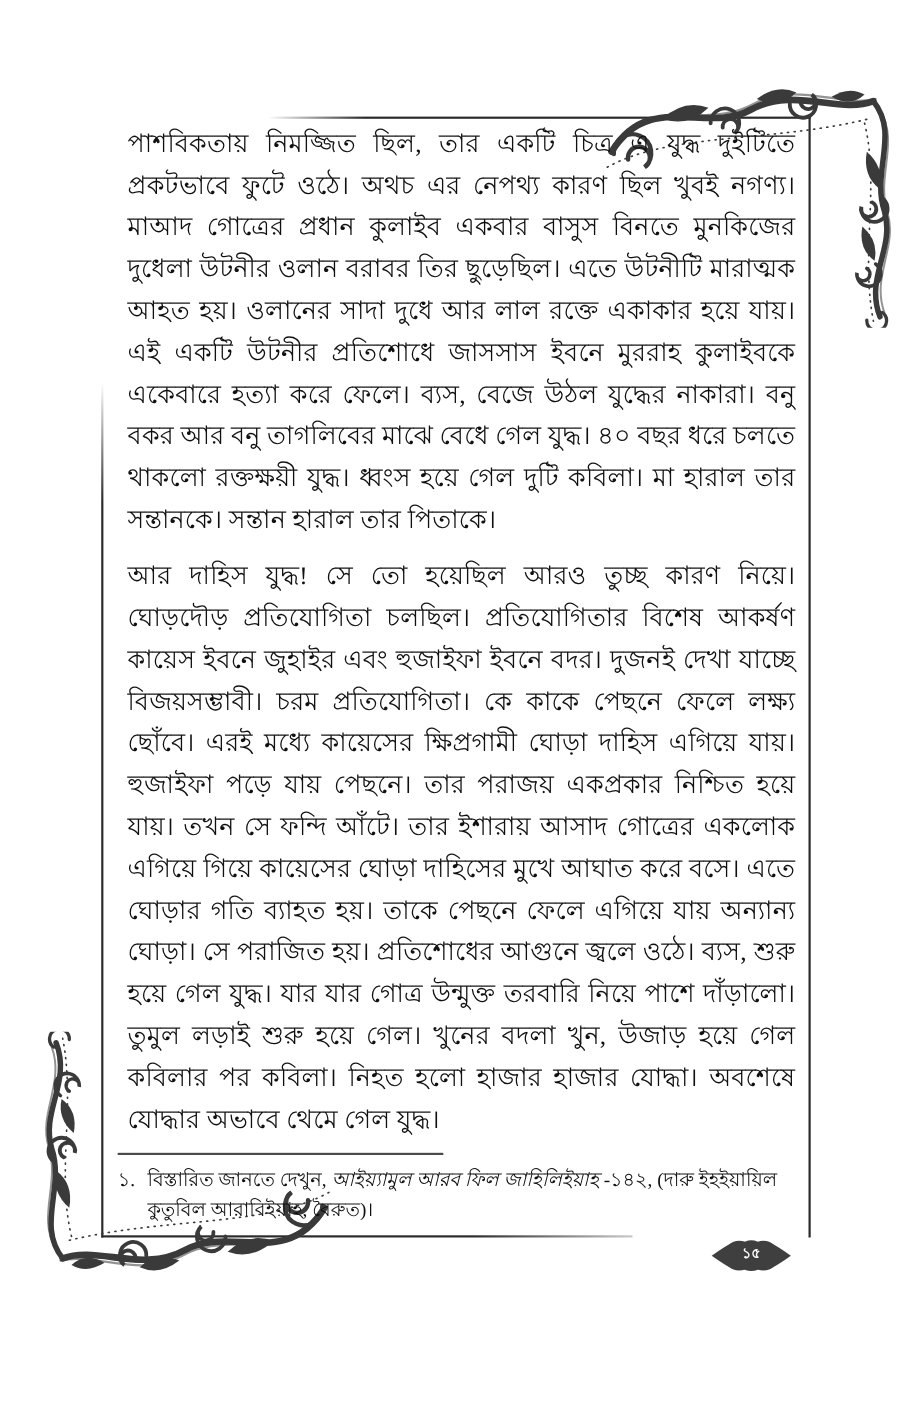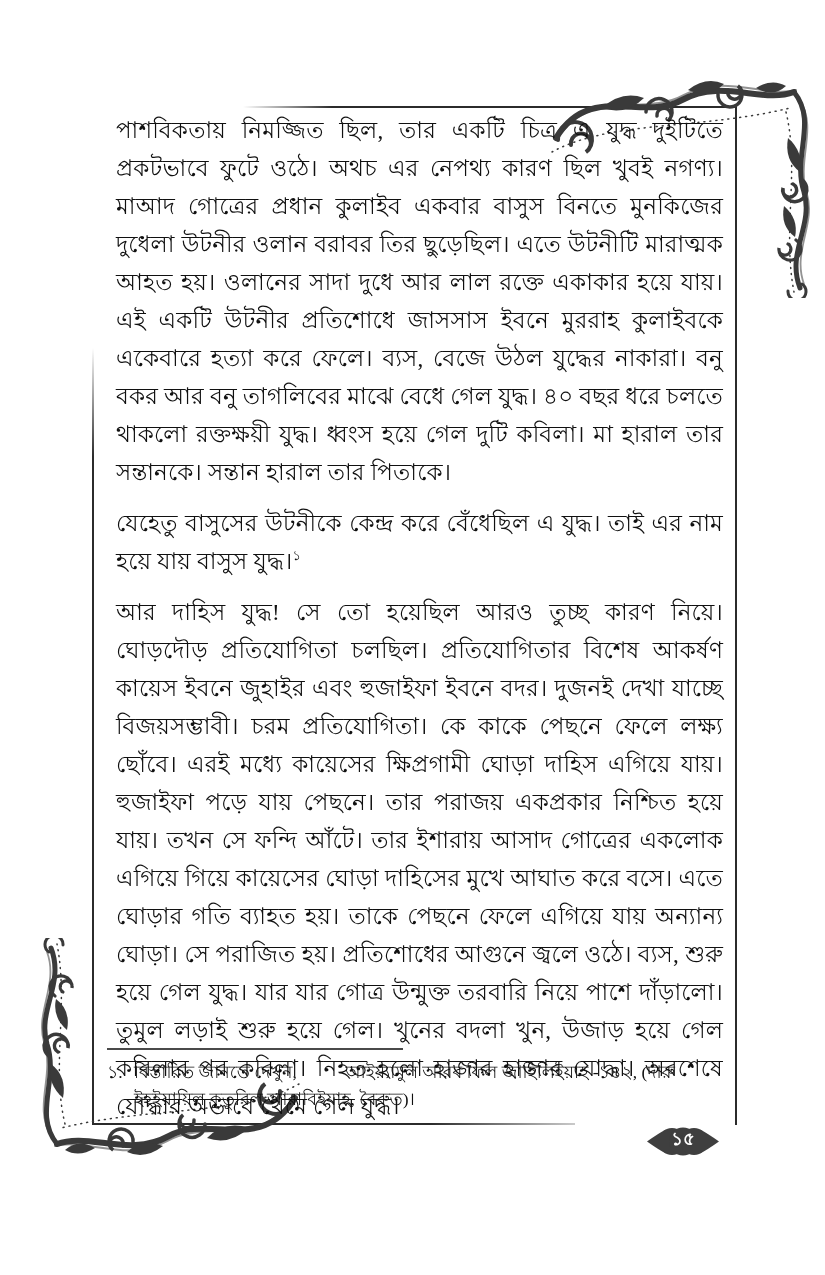--- a/index.html
+++ b/index.html
@@ -28,28 +28,28 @@
     text-align:justify;text-justify:inter-word;letter-spacing:.2px;
   }
   .text-col p sup{font-size:13px;line-height:0;vertical-align:super;}
   
   .footnote-rule{position:absolute;left:107px;top:1048px;width:296px;height:2px;background:#4a4a4a;}
   .footnote{
     position:absolute;left:107px;top:1059px;width:616px;
     font-size:17.5px;line-height:27px;display:flex;
   }
   .footnote .fn-marker{flex:0 0 27px;}
-  .footnote .fn-italic{margin-left:44px;}
+  .footnote .fn-italic{font-style:italic;}
   
   .page-badge{position:absolute;left:645px;top:1123px;width:76px;height:37px;}
   .page-badge svg{position:absolute;left:0;top:0;}
   .page-badge .num{
     position:absolute;left:0;top:0;width:100%;height:100%;
     display:flex;align-items:center;justify-content:center;
-    color:#ffffff;font-size:18px;font-weight:bold;padding-bottom:2px;box-sizing:border-box;
+    color:#ffffff;font-size:13px;font-weight:bold;padding-bottom:2px;box-sizing:border-box;
   }
 </style>
 </head>
 <body>
 
 <div class="frame-line frame-top"></div>
 <div class="frame-line frame-right"></div>
 <div class="frame-line frame-left"></div>
 <div class="frame-line frame-bottom"></div>
 
@@ -96,21 +96,20 @@
     <path d="M52,48 q20,-18 42,-10 q-18,18 -42,10 z"></path>
     <path d="M138,30 q18,-14 36,-6 q-15,15 -36,6 z"></path>
     <path d="M206,28 q16,-10 30,-2 q-13,12 -30,2 z"></path>
     <path d="M238,78 q16,14 12,34 q-16,-12 -12,-34 z"></path>
     <path d="M234,146 q15,13 11,31 q-15,-11 -11,-31 z"></path>
   </g>
 </svg>
 
 <div class="text-col">
   <p><span>পাশবিকতায় নিমজ্জিত ছিল, তার একটি চিত্র এ যুদ্ধ দুইটিতে প্রকটভাবে ফুটে ওঠে। অথচ এর নেপথ্য কারণ ছিল খুবই নগণ্য। মাআদ গোত্রের প্রধান কুলাইব একবার বাসুস বিনতে মুনকিজের দুধেলা উটনীর ওলান বরাবর তির ছুড়েছিল। এতে উটনীটি মারাত্মক আহত হয়। ওলানের সাদা দুধে আর লাল রক্তে একাকার হয়ে যায়। এই একটি উটনীর প্রতিশোধে জাসসাস ইবনে মুররাহ কুলাইবকে একেবারে হত্যা করে ফেলে। ব্যস, বেজে উঠল যুদ্ধের নাকারা। বনু বকর আর বনু তাগলিবের মাঝে বেধে গেল যুদ্ধ। ৪০ বছর ধরে চলতে থাকলো রক্তক্ষয়ী যুদ্ধ। ধ্বংস হয়ে গেল দুটি কবিলা। মা হারাল তার সন্তানকে। সন্তান হারাল তার পিতাকে।</span></p>
-  <p><span>যেহেতু বাসুসের উটনীকে কেন্দ্র করে বেঁধেছিল এ যুদ্ধ। তাই এর নাম হয়ে যায় বাসুস যুদ্ধ।</span><sup>১</sup></p>
   <p><span>আর দাহিস যুদ্ধ! সে তো হয়েছিল আরও তুচ্ছ কারণ নিয়ে। ঘোড়দৌড় প্রতিযোগিতা চলছিল। প্রতিযোগিতার বিশেষ আকর্ষণ কায়েস ইবনে জুহাইর এবং হুজাইফা ইবনে বদর। দুজনই দেখা যাচ্ছে বিজয়সম্ভাবী। চরম প্রতিযোগিতা। কে কাকে পেছনে ফেলে লক্ষ্য ছোঁবে। এরই মধ্যে কায়েসের ক্ষিপ্রগামী ঘোড়া দাহিস এগিয়ে যায়। হুজাইফা পড়ে যায় পেছনে। তার পরাজয় একপ্রকার নিশ্চিত হয়ে যায়। তখন সে ফন্দি আঁটে। তার ইশারায় আসাদ গোত্রের একলোক এগিয়ে গিয়ে কায়েসের ঘোড়া দাহিসের মুখে আঘাত করে বসে। এতে ঘোড়ার গতি ব্যাহত হয়। তাকে পেছনে ফেলে এগিয়ে যায় অন্যান্য ঘোড়া। সে পরাজিত হয়। প্রতিশোধের আগুনে জ্বলে ওঠে। ব্যস, শুরু হয়ে গেল যুদ্ধ। যার যার গোত্র উন্মুক্ত তরবারি নিয়ে পাশে দাঁড়ালো। তুমুল লড়াই শুরু হয়ে গেল। খুনের বদলা খুন, উজাড় হয়ে গেল কবিলার পর কবিলা। নিহত হলো হাজার হাজার যোদ্ধা। অবশেষে যোদ্ধার অভাবে থেমে গেল যুদ্ধ।</span></p>
 </div>
 
 <div class="footnote-rule"></div>
 <div class="footnote">
   <span class="fn-marker">১.</span>
   <span class="fn-body"><span>বিস্তারিত জানতে দেখুন, </span><span class="fn-italic">আইয়্যামুল আরব ফিল জাহিলিইয়াহ</span><span> -১৪২, (দারু ইহইয়ায়িল কুতুবিল আরাবিইয়াহ, বৈরুত)।</span></span>
 </div>
 
 <div class="page-badge">

